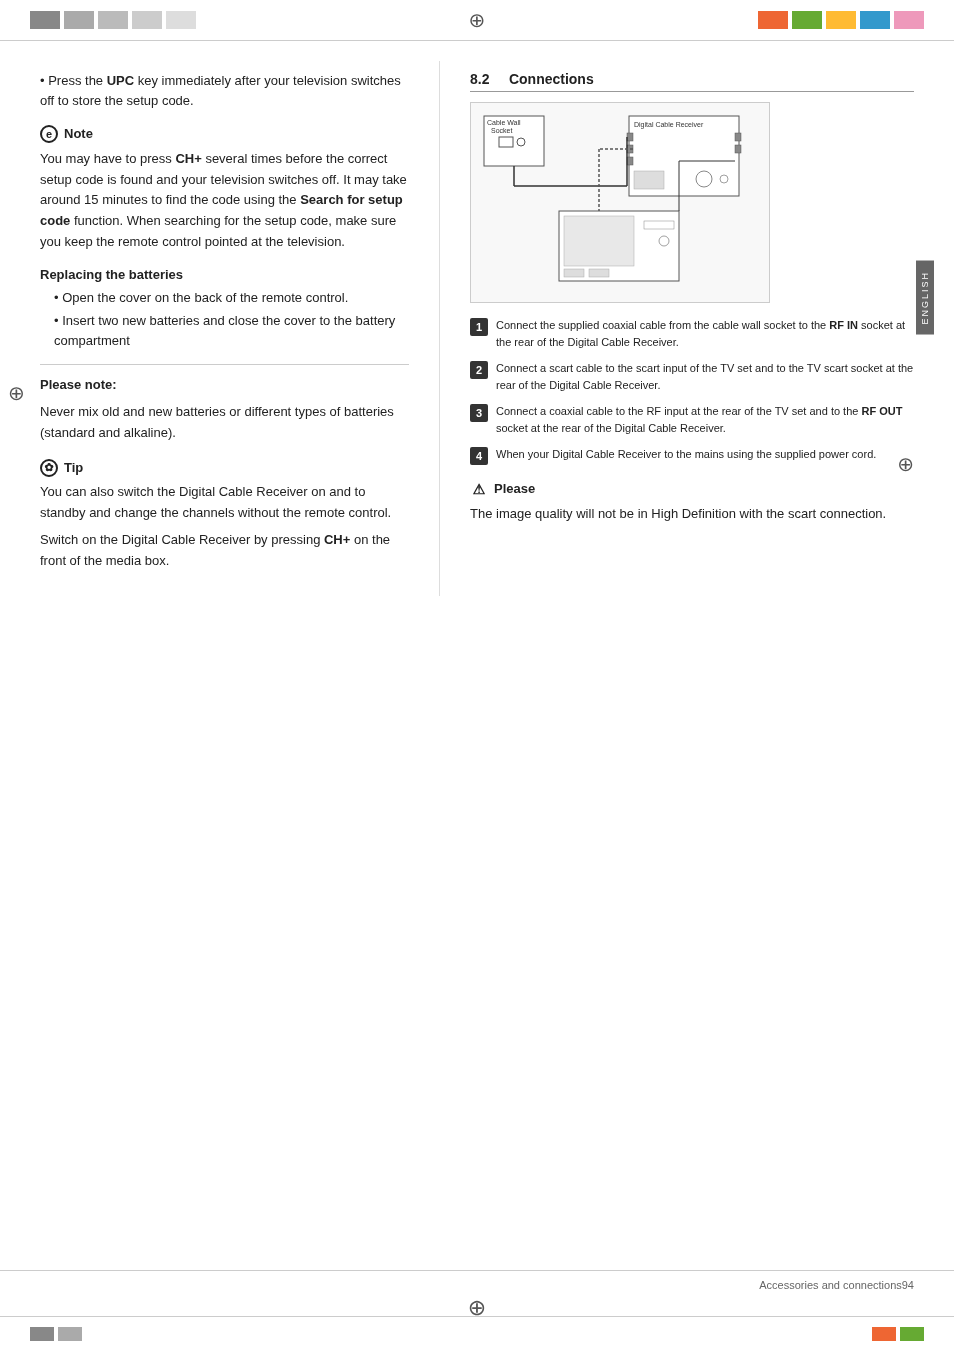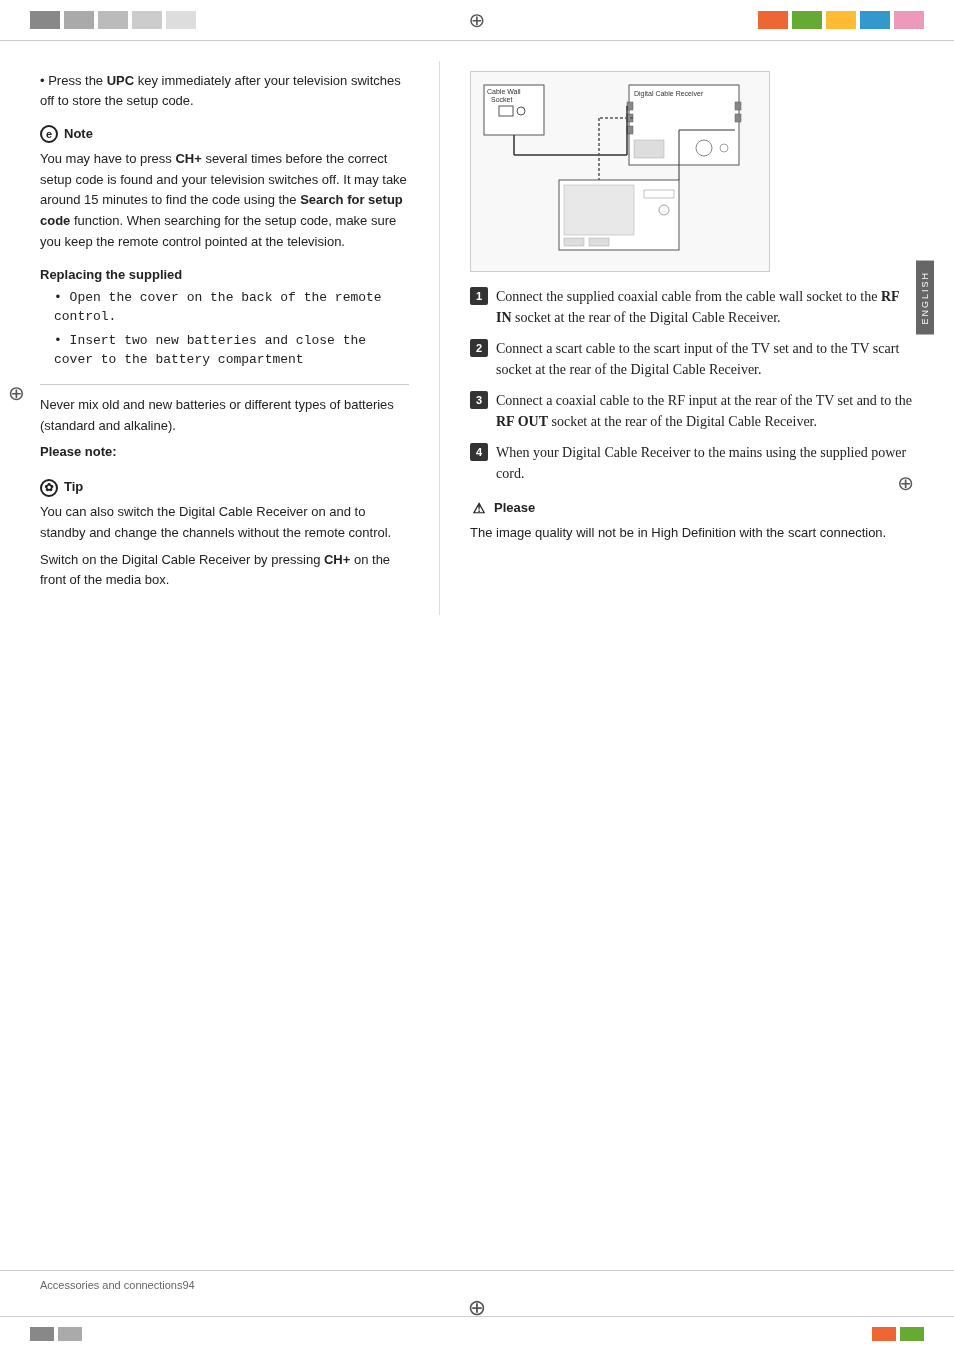--- a/index.html
+++ b/index.html
@@ -196,22 +196,21 @@
       display: flex;
       align-items: center;
       justify-content: center;
       font-size: 11px;
       font-weight: bold;
       flex-shrink: 0;
       margin-top: 1px;
     }
     .step-text {
       flex: 1;
-      font-size: 14px;
-      font-family: Liberation Serif, serif;
+      font-size: 11px;
     }
 
     .warning-block {
       margin-top: 14px;
       line-height: 1.6;
     }
     .warning-title {
       font-weight: bold;
       display: flex;
       align-items: center;
@@ -245,21 +244,21 @@
 
     
     .diagram-svg {
       width: 280px;
       height: 180px;
     }
 
     p { line-height: 1.6; margin-bottom: 6px; }
     strong { font-weight: bold; }
 
-    .indent { padding-left: 14px; font-family: Liberation Mono, monospace; }
+    .indent { padding-left: 14px; }
     .sub-bullet { margin-bottom: 4px; line-height: 1.5; }
     .sub-bullet::before { content: "• "; }
   </style>
 </head>
 <body>
 
 <div class="top-bar">
   <div class="top-bar-left">
     <div class="color-block cb-gray"></div>
     <div class="color-block cb-gray2"></div>
@@ -290,46 +289,51 @@
     <div class="note-block">
       <div class="note-title">
         <div class="note-icon">e</div>
         <strong>Note</strong>
       </div>
       <p>
         You may have to press <strong>CH+</strong> several times before the correct setup code is found and your television switches off. It may take around 15 minutes to find the code using the <strong>Search for setup code</strong> function. When searching for the setup code, make sure you keep the remote control pointed at the television.
       </p>
     </div>
 
-    <div class="section-heading">Replacing the supplied</div>
+    <div class="section-heading">Replacing the batteries</div>
     <div class="indent">
       <p class="sub-bullet">Open the cover on the back of the remote control.</p>
       <p class="sub-bullet">Insert two new batteries and close the cover to the battery compartment</p>
     </div>
 
     <div class="please-note">
+      <p><strong>Please note:</strong></p>
       <p>Never mix old and new batteries or different types of batteries (standard and alkaline).</p>
-      <p><strong>Please note:</strong></p>
     </div>
 
     <div class="tip-block">
       <div class="note-title">
         <div class="tip-icon">✿</div>
         <strong>Tip</strong>
       </div>
       <p>You can also switch the Digital Cable Receiver on and to standby and change the channels without the remote control.</p>
       <p>
         Switch on the Digital Cable Receiver by pressing <strong>CH+</strong> on the front of the media box.
       </p>
     </div>
 
   </div>
 
   <div class="right-col">
 
+    <div class="section-title">
+      <span>8.2</span>
+      &nbsp;&nbsp;&nbsp;
+      <span>Connections</span>
+    </div>
 
 
     <div class="diagram-container">
       <svg class="diagram-svg" viewBox="0 0 280 180" xmlns="http://www.w3.org/2000/svg">
 
         <rect x="5" y="5" width="60" height="50" fill="white" stroke="#555" stroke-width="1"></rect>
         <text x="8" y="14" font-size="7" fill="#333">Cable Wall</text>
         <text x="12" y="22" font-size="7" fill="#333">Socket</text>
 
         <rect x="20" y="26" width="14" height="10" fill="none" stroke="#555" stroke-width="1"></rect>
@@ -403,21 +407,21 @@
     </div>
 
     <div class="side-tab" style="position:absolute; right:0; top:200px; background:#666; color:#fff; font-size:9px; letter-spacing:2px; writing-mode:vertical-rl; text-orientation:mixed; padding:10px 4px; transform:rotate(180deg);">ENGLISH</div>
 
     <div style="position:absolute; right:20px; bottom:120px; font-size:20px; color:#555;">⊕</div>
 
   </div>
 
 </div>
 
-<div class="footer" style="position:absolute; bottom:60px; left:0; right:0; display:flex; justify-content:flex-start; padding:0 40px; font-size:11px; color:#666; border-top:1px solid #ccc; padding-top:8px;">
+<div class="footer" style="position:absolute; bottom:60px; left:0; right:0; display:flex; justify-content:flex-end; padding:0 40px; font-size:11px; color:#666; border-top:1px solid #ccc; padding-top:8px;">
   <span>Accessories and connections</span>
   <span>94</span>
 </div>
 
 <div class="bottom-crosshair" style="position:absolute; bottom:20px; left:50%; transform:translateX(-50%); font-size:22px; color:#555;">⊕</div>
 
 <div style="position:absolute; bottom:0; left:0; right:0; height:35px; border-top:1px solid #ccc; display:flex; align-items:center; justify-content:space-between; padding:0 30px;">
   <div style="display:flex; gap:4px;">
     <div class="color-block cb-gray" style="height:14px; width:24px;"></div>
     <div class="color-block cb-gray2" style="height:14px; width:24px;"></div>

